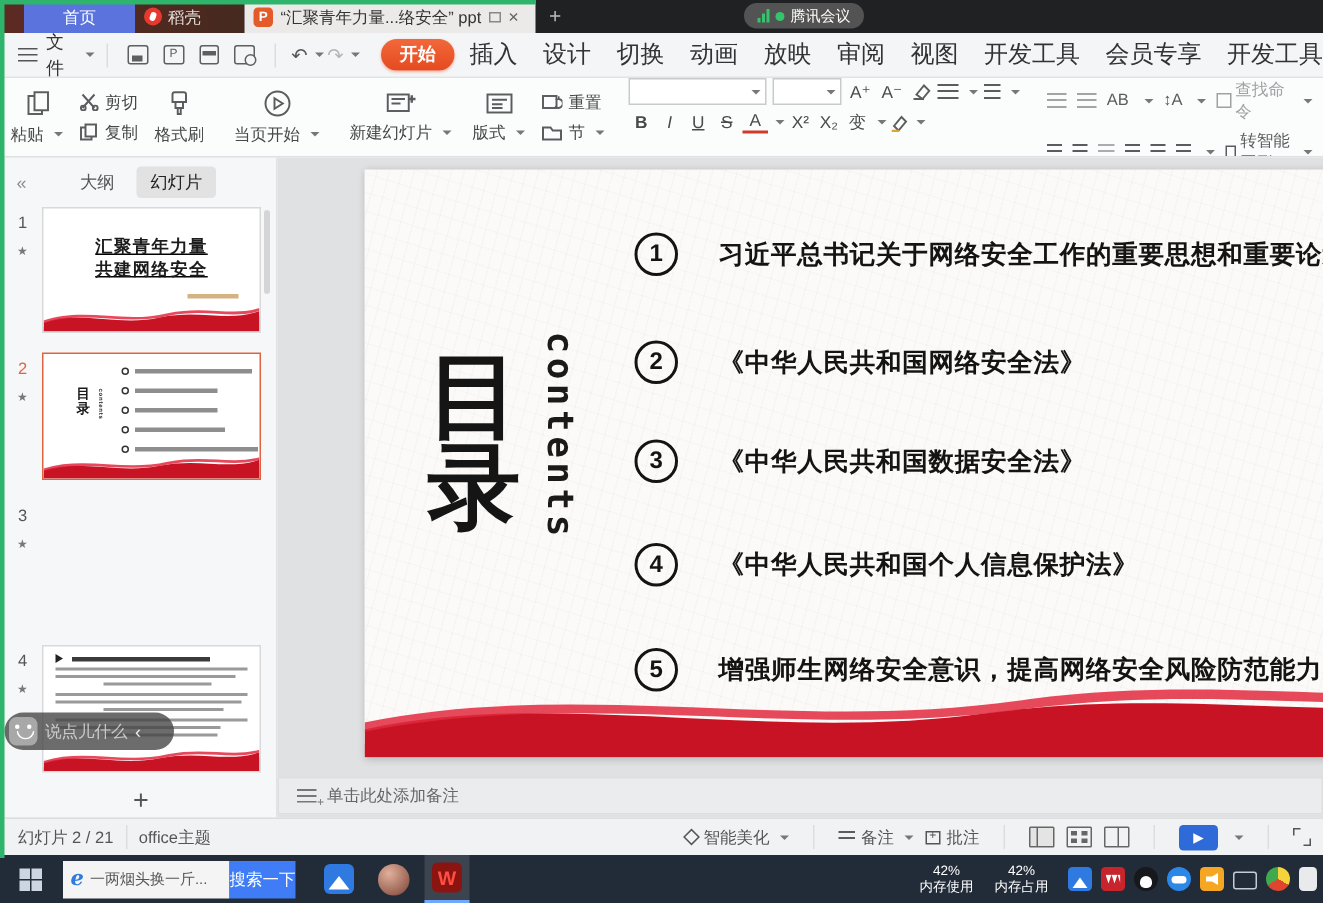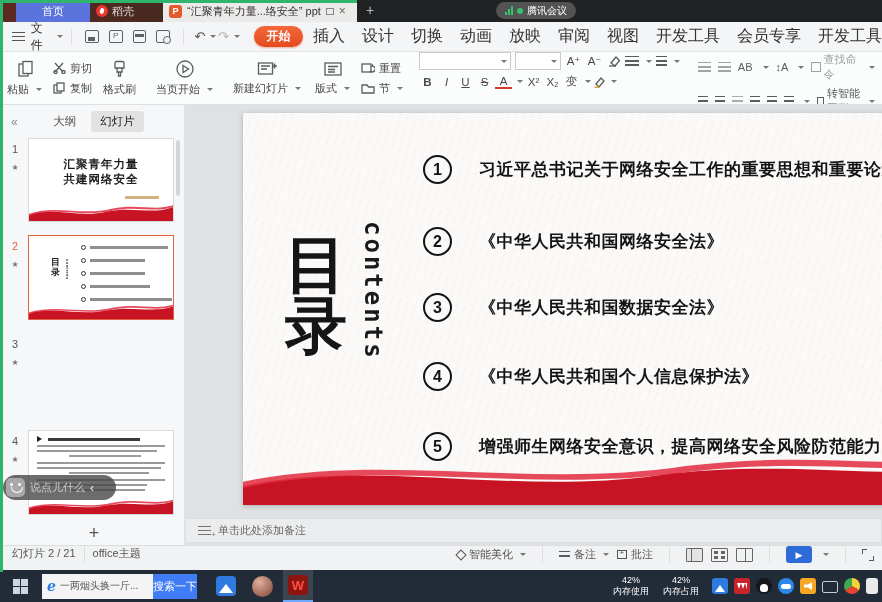--- a/index.html
+++ b/index.html
@@ -73,21 +73,21 @@
   .muted-ic { color:#9fa1a3; }
 
   
   .sidebar { left:3px; top:105px; width:182px; height:440px; background:#f6f7f8; border-right:1px solid #e1e2e4; z-index:5; }
   .sb-collapse { left:8px; top:10px; color:#8a8a8a; font-size:12px; }
   .sb-tabs { left:0; top:6px; width:182px; display:flex; justify-content:center; gap:6px; }
   .sb-tab { font-size:11.5px; color:#555; padding:3px 9px; border-radius:3px; }
   .sb-tab.active { background:#e2e2e3; color:#222; }
   .thumb-num { font-size:11px; color:#555; width:16px; text-align:center; }
   .thumb-star { font-size:8px; color:#777; width:16px; text-align:center; }
-  .card { background:#fff; border:1px solid #d8d9da; overflow:hidden; }
+  .card { background:#fff; border:1px solid #d8d9da; overflow:hidden;text-decoration:underline; }
   .card.sel { border:1.5px solid #df6340; }
   .wave-svg { position:absolute; left:0; bottom:0; width:100%; }
   .t1-line { font-family:"DejaVu Serif","Liberation Serif",serif; font-weight:bold; font-size:11.5px; color:#1c1c1c; text-align:center; letter-spacing:1px; }
   .gold-bar { position:absolute; right:14px; bottom:22px; width:34px; height:3px; background:#c9a063; opacity:.8; }
   .mini-mu { position:absolute; left:22px; top:22px; font-size:9px; font-weight:bold; color:#1a1a1a; line-height:1.1; }
   .mini-contents { position:absolute; left:36px; top:23px; font-size:4px; font-weight:bold; letter-spacing:.5px; writing-mode:vertical-rl; color:#222; }
   .mini-row { position:absolute; left:52px; display:flex; align-items:center; gap:4px; }
   .mini-dot { width:5px; height:5px; border:.8px solid #333; border-radius:50%; }
   .mini-line { height:2.5px; background:#8e8e8e; }
   .t3-dot { position:absolute; left:50%; top:8px; transform:translateX(-50%); width:13px; height:13px; border-radius:50%; background:#111; }
@@ -122,21 +122,21 @@
   .cnum { width:29px; height:29px; border:2.4px solid #141414; border-radius:50%; display:flex; align-items:center; justify-content:center; font-size:16px; font-weight:bold; color:#141414; flex:0 0 auto; }
   .toc-text { font-size:17px; font-weight:bold; color:#141414; letter-spacing:.5px; }
 
   
   .notesbar { left:185px; top:518px; width:697px; height:25px; background:#ebeced; border:1px solid #dddedf; display:flex; align-items:center; gap:7px; padding:0 12px; z-index:6; }
   .notes-ic { width:13px; height:9px; background:repeating-linear-gradient(180deg,#777 0 1.3px,transparent 1.3px 4px); position:relative; }
   .notes-ic::after { content:"+"; position:absolute; right:-5px; bottom:-4px; font-size:8px; color:#777; }
   .notes-text { font-size:11px; color:#666; }
 
   
-  .statusbar { left:0; top:545px; width:882px; height:25px; background:#f1f2f3; border-top:1px solid #dcdddf; display:flex; align-items:flex-start; font-size:11px; color:#555; z-index:10; }
+  .statusbar { left:0; top:545px; width:882px; height:25px; background:#f1f2f3; border-top:1px solid #dcdddf; display:flex; align-items:center; font-size:11px; color:#555; z-index:10; }
   .status-right { position:absolute; right:8px; display:flex; align-items:center; gap:8px; }
   .diamond { width:8px; height:8px; border:1.2px solid #555; transform:rotate(45deg); }
   .sq-plus { width:10px; height:9px; border:1.2px solid #555; position:relative; }
   .sq-plus::after { content:"+"; position:absolute; left:1.5px; top:-3px; font-size:8px; color:#555; }
   .view-ic { width:17px; height:14px; border:1.2px solid #666; position:relative; border-radius:1px; }
   .view-ic.normal { background:#e4e4e4; }
   .view-ic.normal::after { content:""; position:absolute; left:4px; top:0; width:1.2px; height:100%; background:#666; }
   .view-ic.grid::after { content:""; position:absolute; left:2px; top:2px; width:4px; height:3px; background:#666; box-shadow:7px 0 0 #666, 0 5px 0 #666, 7px 5px 0 #666; }
   .view-ic.read::after { content:""; position:absolute; left:50%; top:0; width:1.2px; height:100%; background:#666; }
   .play-btn { width:26px; height:17px; background:#2f6bd8; border-radius:3px; display:flex; align-items:center; justify-content:center; color:#fff; font-size:9px; }

